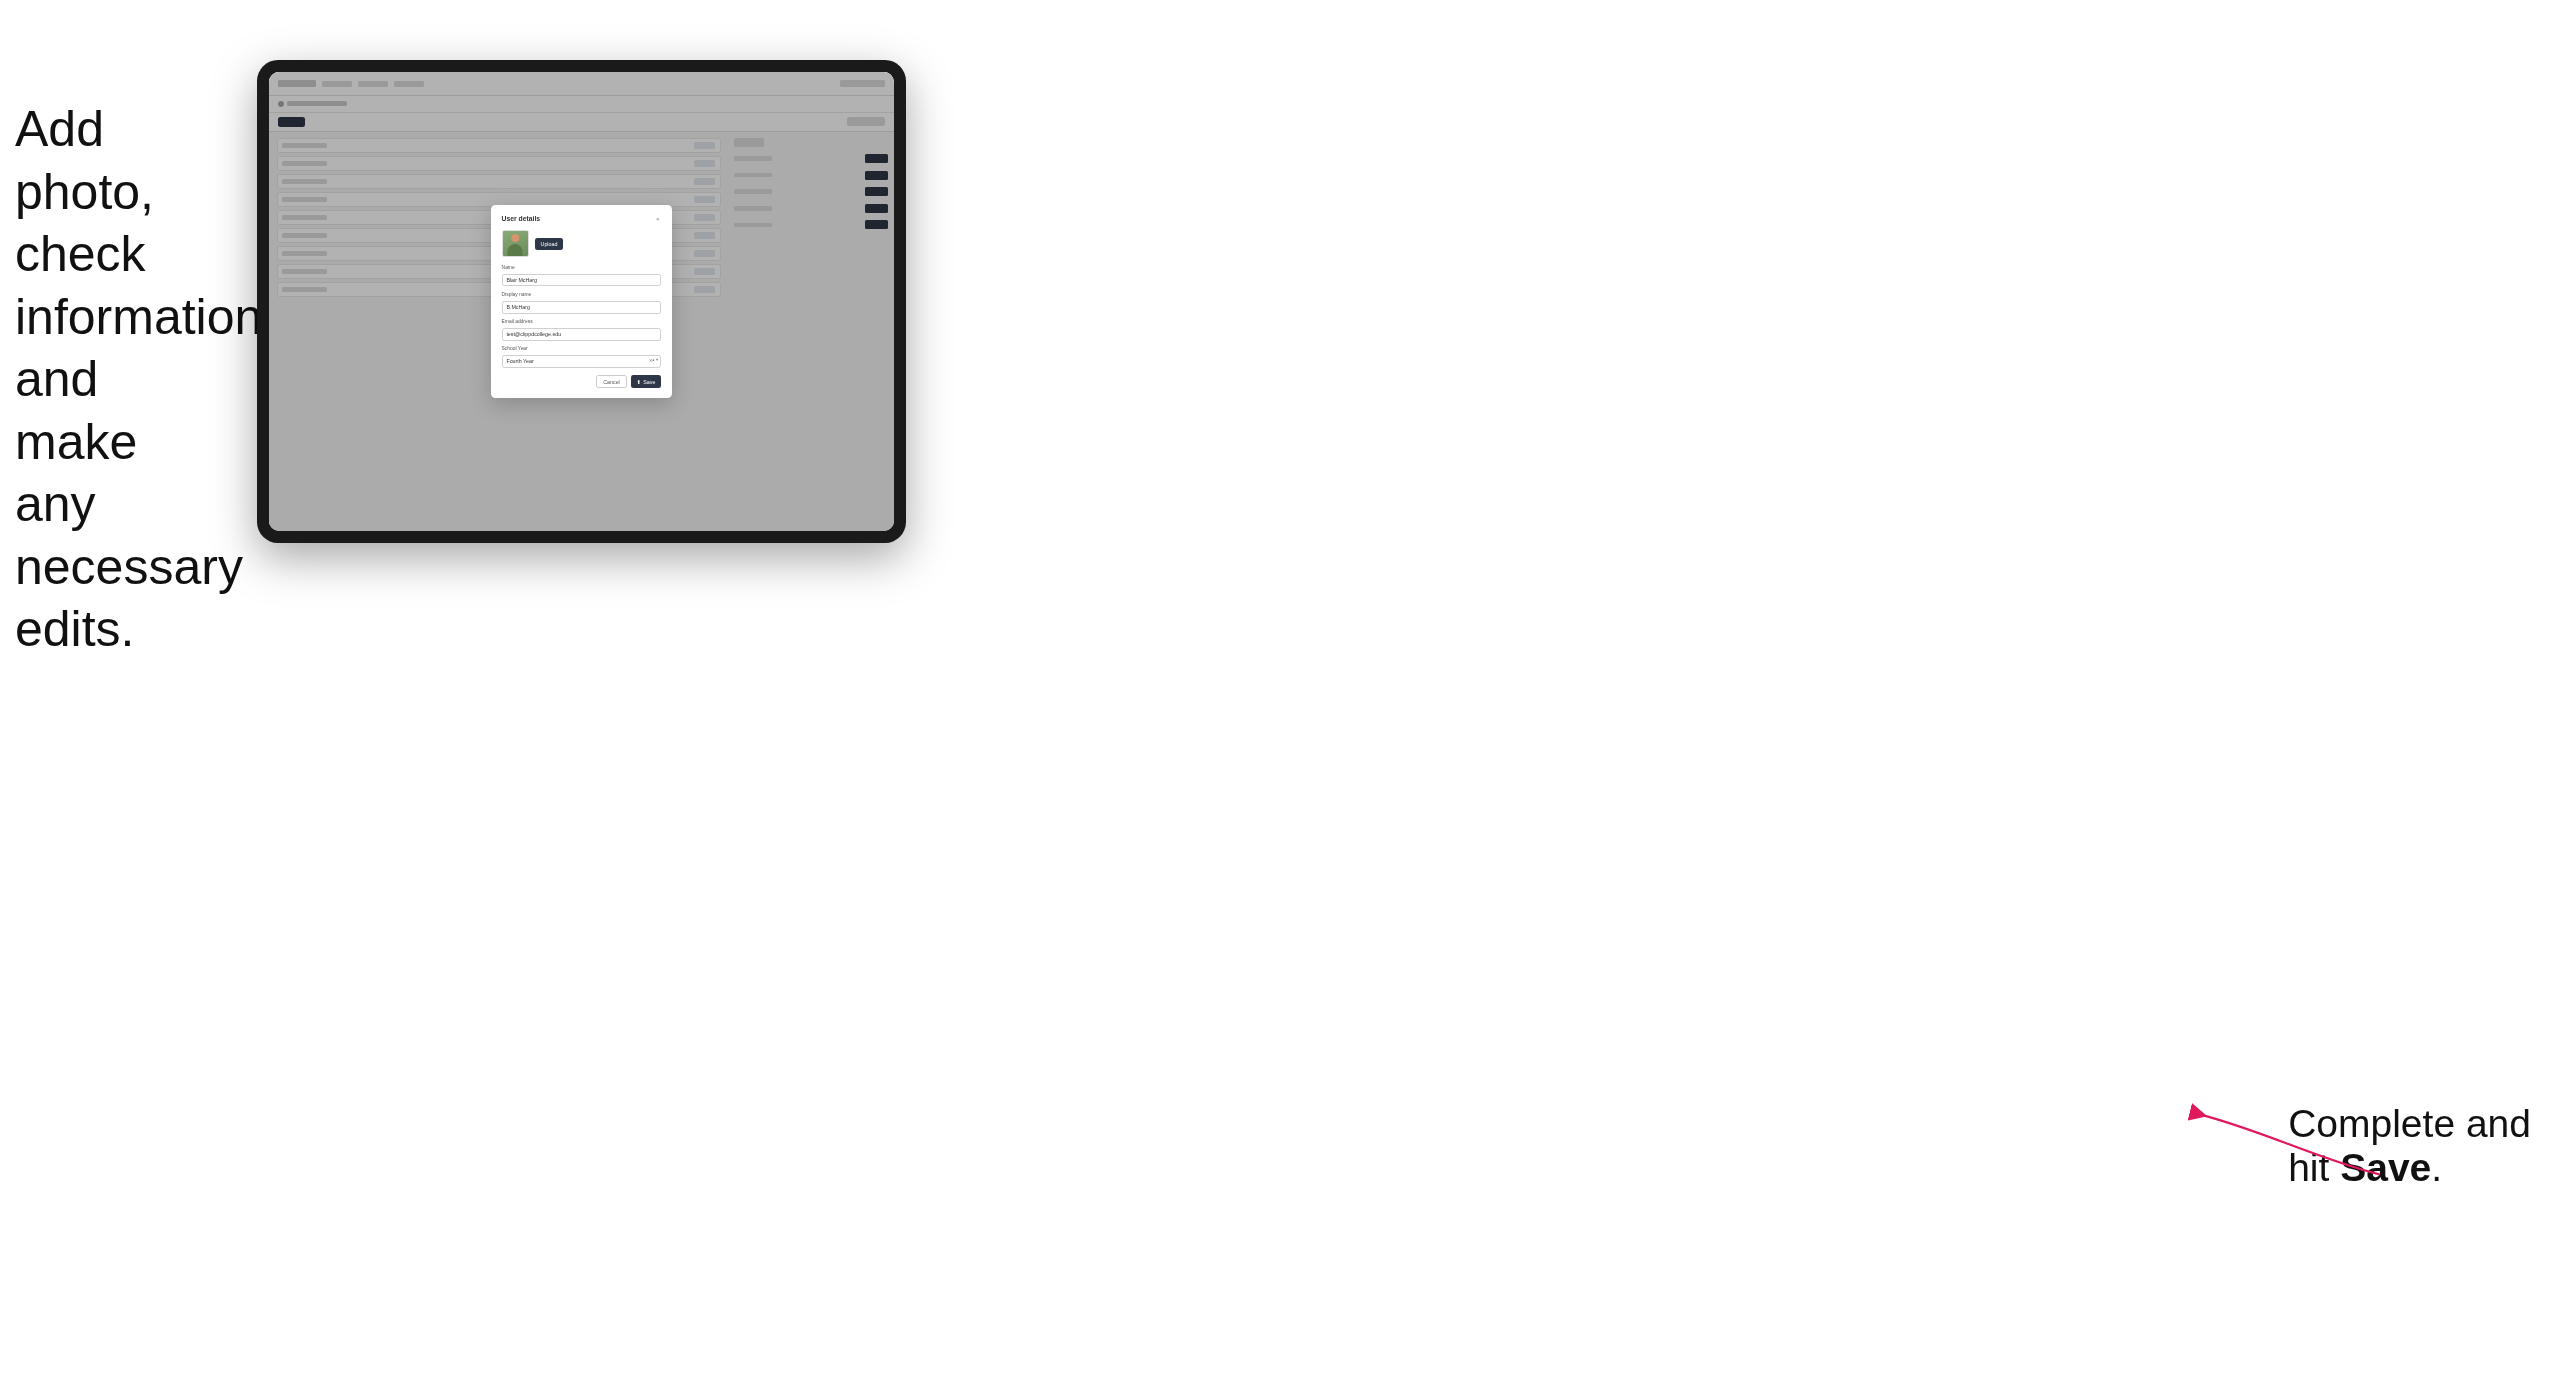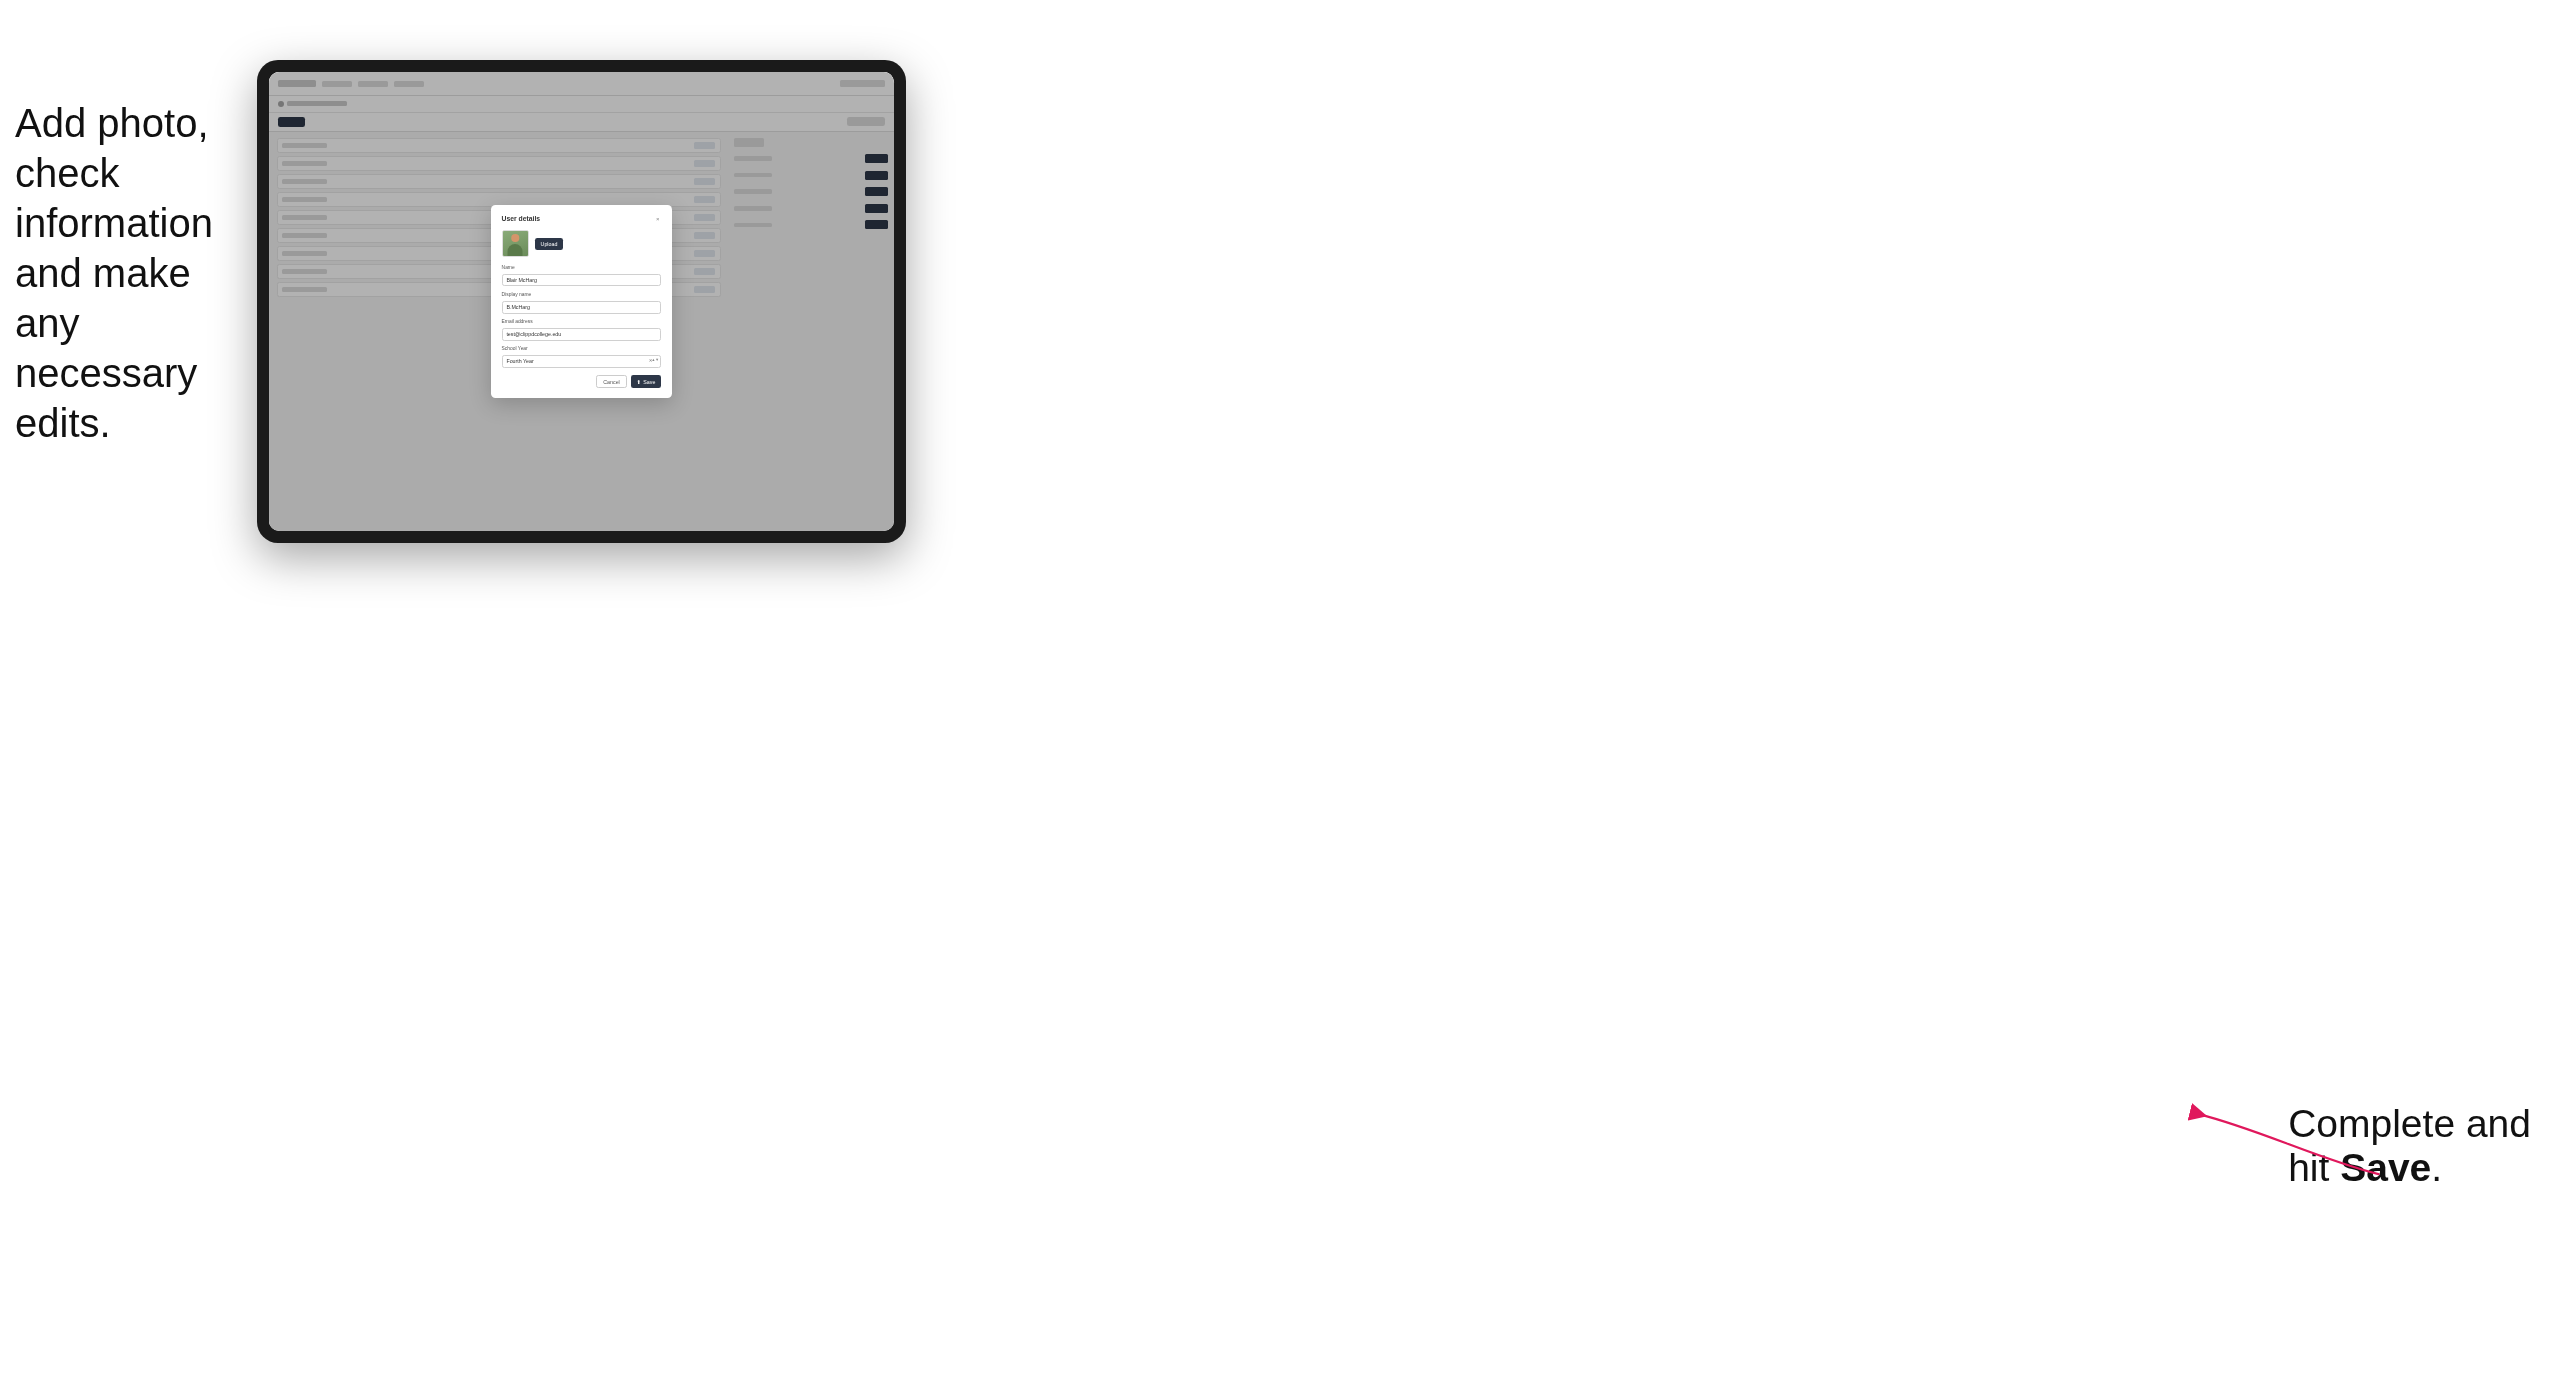--- a/index.html
+++ b/index.html
@@ -10,21 +10,21 @@
       height: 1386px;
       position: relative;
       overflow: hidden;
     }
 
     
     .annotation-left {
       position: absolute;
       left: 15px;
       top: 98px;
-      font-size: 40px;
+      font-size: 50px;
       font-weight: 400;
       line-height: 1.25;
       color: #111;
       max-width: 211px;
     }
     .annotation-right {
       position: absolute;
       right: 45px;
       bottom: 196px;
       font-size: 39px;

